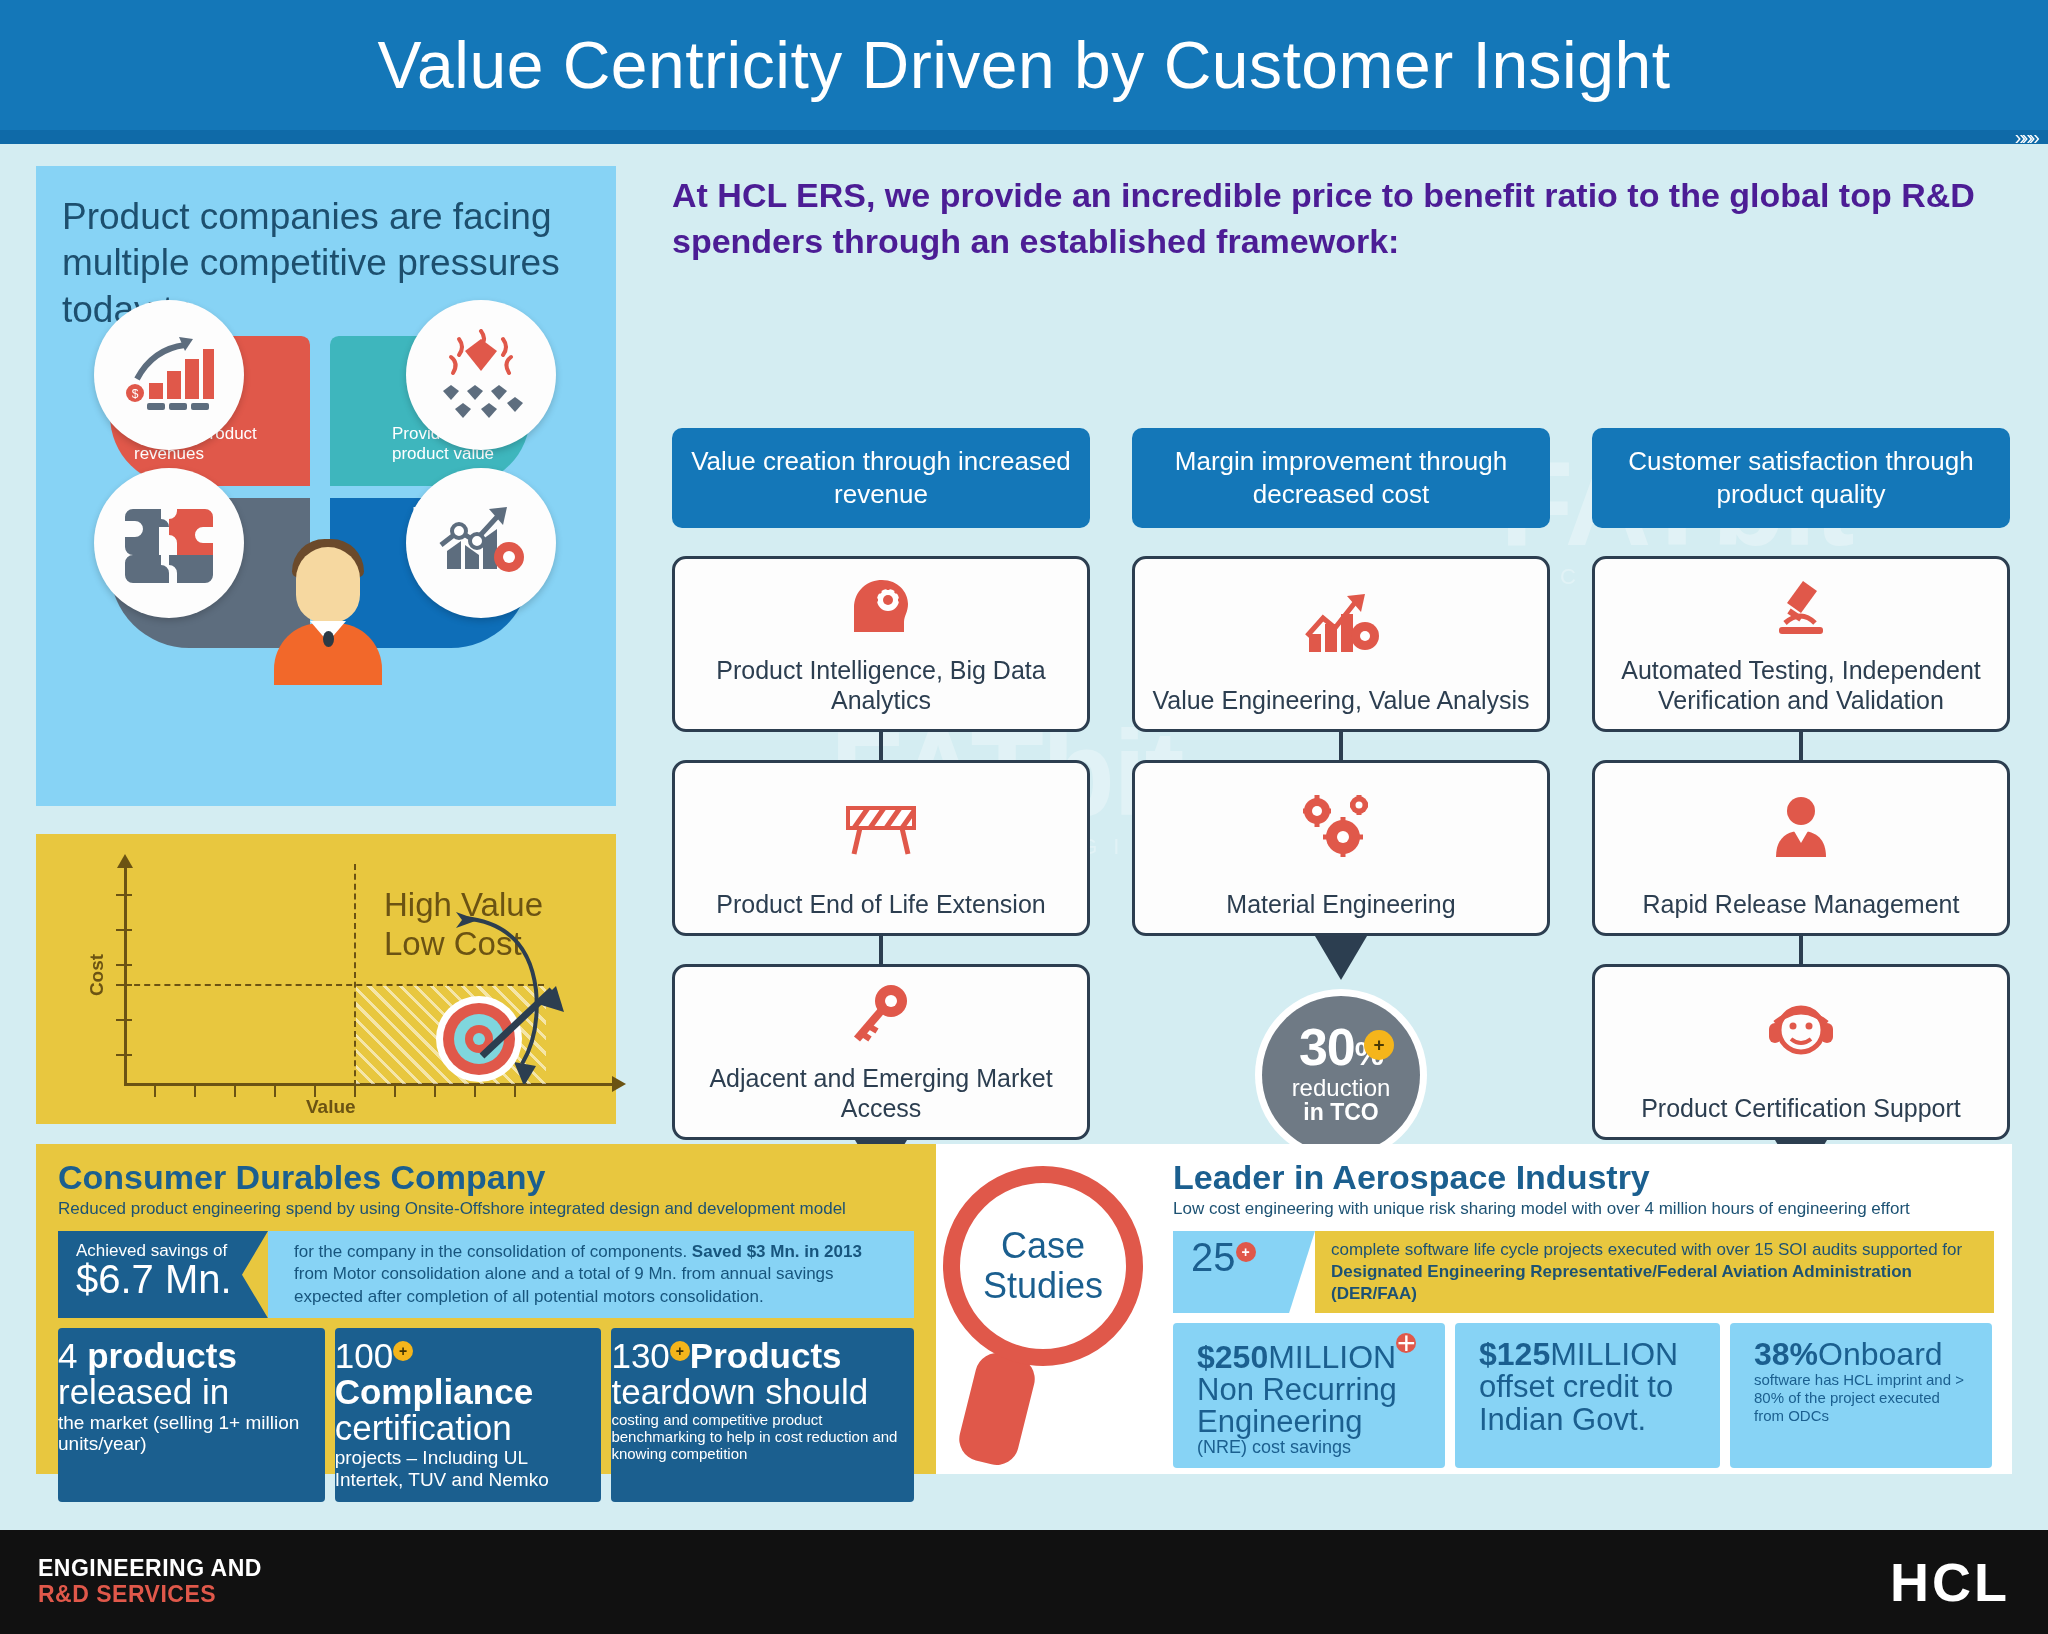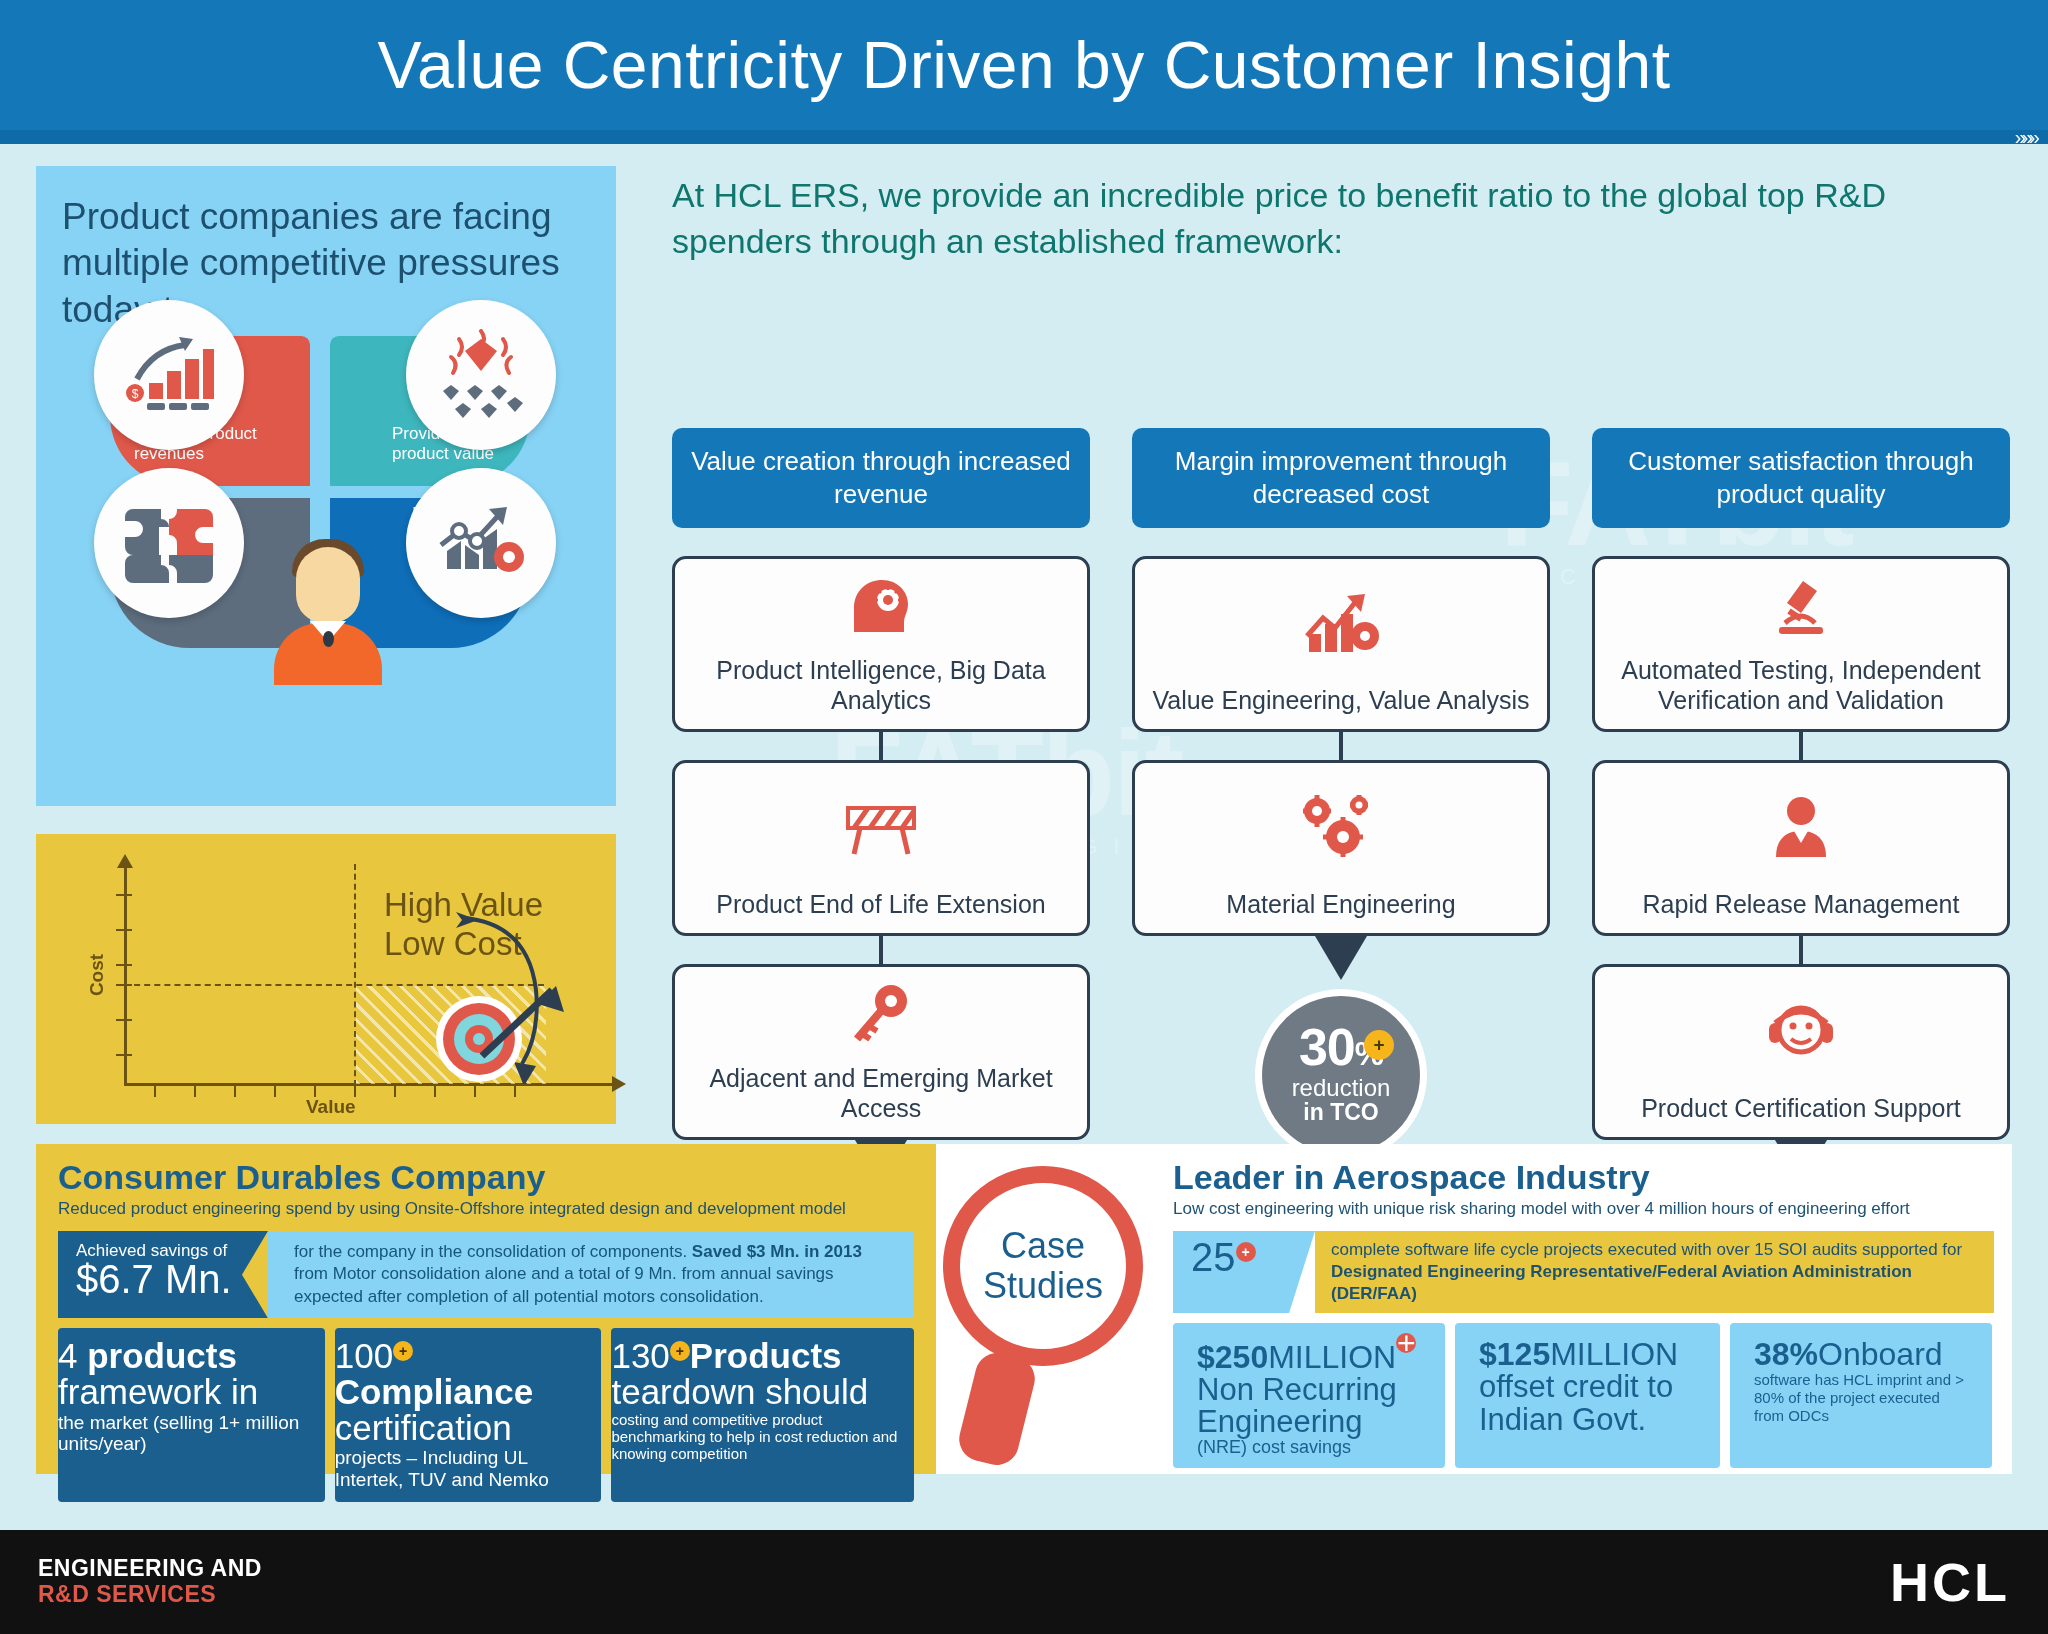--- a/index.html
+++ b/index.html
@@ -69,21 +69,21 @@
   .hv-text{position:absolute;left:348px;top:52px;color:#6b5313;font-size:33px;line-height:1.18;}
   .target{position:absolute;left:404px;top:166px;width:78px;height:78px;border-radius:50%;background:#ffffff;box-shadow:0 0 0 4px #ffffff;}
   .target i{position:absolute;border-radius:50%;display:block;}
   .t1{left:3px;top:3px;width:72px;height:72px;background:#e0584a;}
   .t2{left:14px;top:14px;width:50px;height:50px;background:#7fd6dd;}
   .t3{left:25px;top:25px;width:28px;height:28px;background:#e0584a;}
   .t4{left:33px;top:33px;width:12px;height:12px;background:#7fd6dd;}
   .arrow-curve{position:absolute;left:420px;top:70px;width:140px;height:180px;}
   
   .fw-intro{
-    position:absolute;left:672px;top:28px;width:1330px;color:#0f766e;font-size:34px;line-height:1.36;font-weight:400;
+    position:absolute;left:672px;top:28px;width:1330px;color:#4c1d95;font-size:34px;line-height:1.36;font-weight:700;
   }
   .columns{position:absolute;left:672px;top:284px;width:1340px;display:flex;gap:42px;}
   .col{width:418px;display:flex;flex-direction:column;align-items:center;}
   .col-head{
     width:100%;background:#1477b8;color:#ffffff;border-radius:10px;
     padding:17px 14px;text-align:center;font-size:26px;line-height:1.26;min-height:86px;
     display:flex;align-items:center;justify-content:center;
   }
   .card-wrap{width:100%;position:relative;margin-top:28px;}
   .connector{position:absolute;left:50%;top:-28px;width:4px;height:28px;background:#2c3e50;transform:translateX(-50%);}
@@ -502,21 +502,21 @@
             <div class="t">Achieved savings of</div>
             <div class="v">$6.7 Mn.</div>
           </div>
           <div class="badge-text">
             <span>for the company in the consolidation of components. </span><b>Saved $3 Mn. in 2013</b><span> from Motor consolidation alone and a total of 9 Mn. from annual savings expected after completion of all potential motors consolidation.</span>
           </div>
         </div>
         <div class="stat-row">
           <div class="stat" style="width:268px;">
             <div class="hdr"><span>4</span> <b>products</b></div>
-            <div class="hdr">framework in</div>
+            <div class="hdr">released in</div>
             <div class="sub">the market (selling 1+ million units/year)</div>
           </div>
           <div class="stat" style="width:268px;">
             <div class="hdr"><span>100</span><span class="sup">+</span><b>Compliance</b></div>
             <div class="hdr">certification</div>
             <div class="sub">projects – Including UL Intertek, TUV and Nemko</div>
           </div>
           <div class="stat" style="width:304px;">
             <div class="hdr"><span>130</span><span class="sup">+</span><b>Products</b></div>
             <div class="hdr">teardown should</div>

